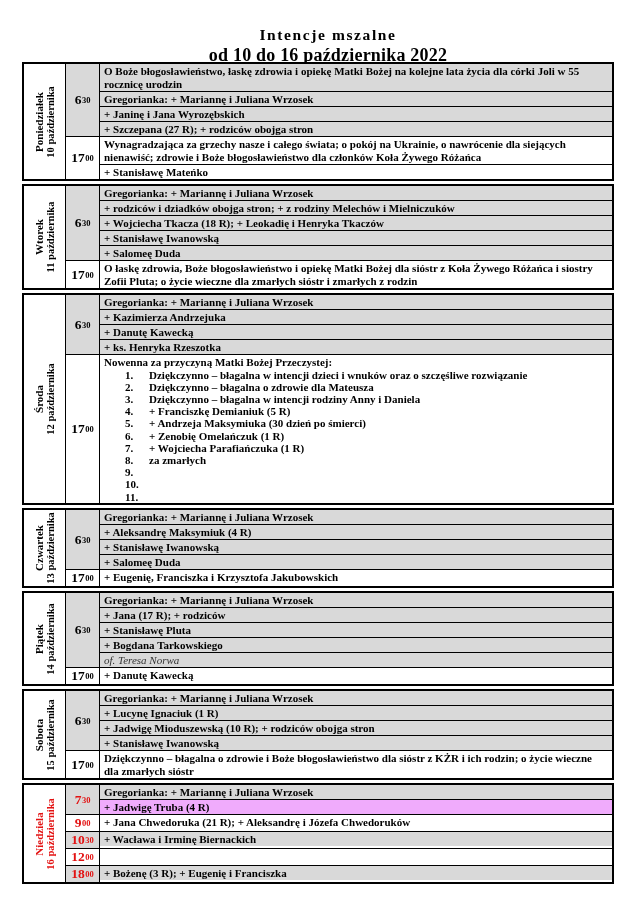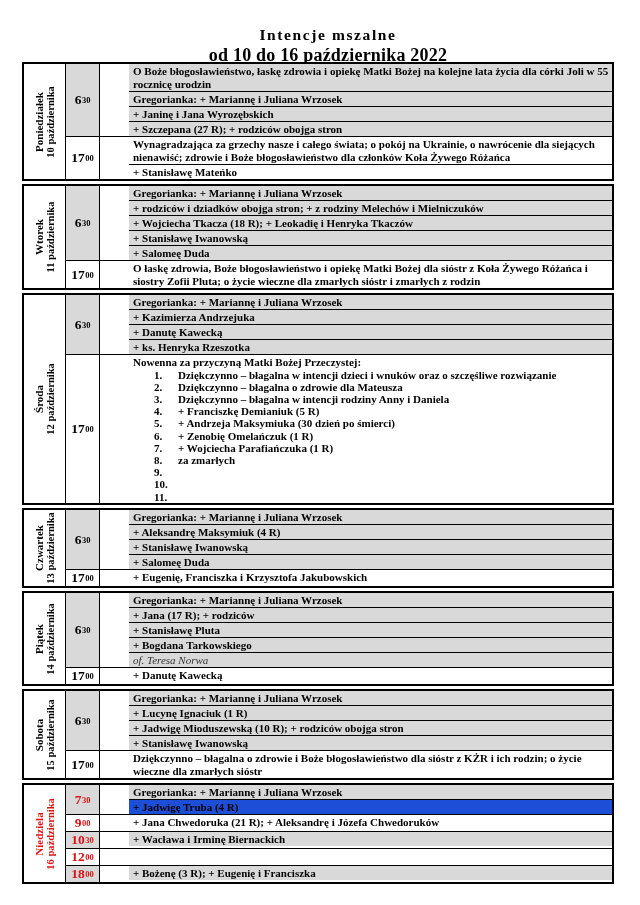--- a/index.html
+++ b/index.html
@@ -39,21 +39,21 @@
   .block:last-child { border-bottom:none; }
 
   .time-cell {
     width:33px; min-width:33px;
     border-right:1px solid #000;
     display:flex; align-items:center; justify-content:center;
     font-weight:bold; font-size:13.5px;
   }
   .time-minutes { font-size:8.5px; vertical-align:super; margin-left:0.5px; font-weight:bold; }
 
-  .rows { flex:1; display:flex; flex-direction:column; min-width:0;margin-left:29px; }
+  .rows { flex:1; display:flex; flex-direction:column; min-width:0; }
   .row {
     border-bottom:1px solid #000;
     font-weight:bold; font-size:11px; line-height:13px;
     padding:0.5px 3px 0.5px 4px;
     min-height:13px;
   }
   .row:last-child { border-bottom:none; }
   .row.italic { font-weight:normal; font-style:italic; color:#333; }
 
   .list-intro { line-height:13px; }
@@ -313,21 +313,21 @@
           </div>
         </div>
         <div class="blocks">
           <div class="block">
             <div class="time-cell" style="background: rgb(217, 217, 217); color: rgb(227, 18, 18);">
               <span class="time-hour">7</span>
               <span class="time-minutes">30</span>
             </div>
             <div class="rows">
               <div class="row" style="background: rgb(217, 217, 217);">Gregorianka: + Mariannę i Juliana Wrzosek</div>
-              <div class="row" style="background: #1d4ed8;">+ Jadwigę Truba (4 R)</div>
+              <div class="row" style="background: #f0abfc;">+ Jadwigę Truba (4 R)</div>
             </div>
           </div>
           <div class="block">
             <div class="time-cell" style="background: rgb(255, 255, 255); color: rgb(227, 18, 18);">
               <span class="time-hour">9</span>
               <span class="time-minutes">00</span>
             </div>
             <div class="rows">
               <div class="row" style="background: rgb(255, 255, 255);">+ Jana Chwedoruka (21 R); + Aleksandrę i Józefa Chwedoruków</div>
             </div>

